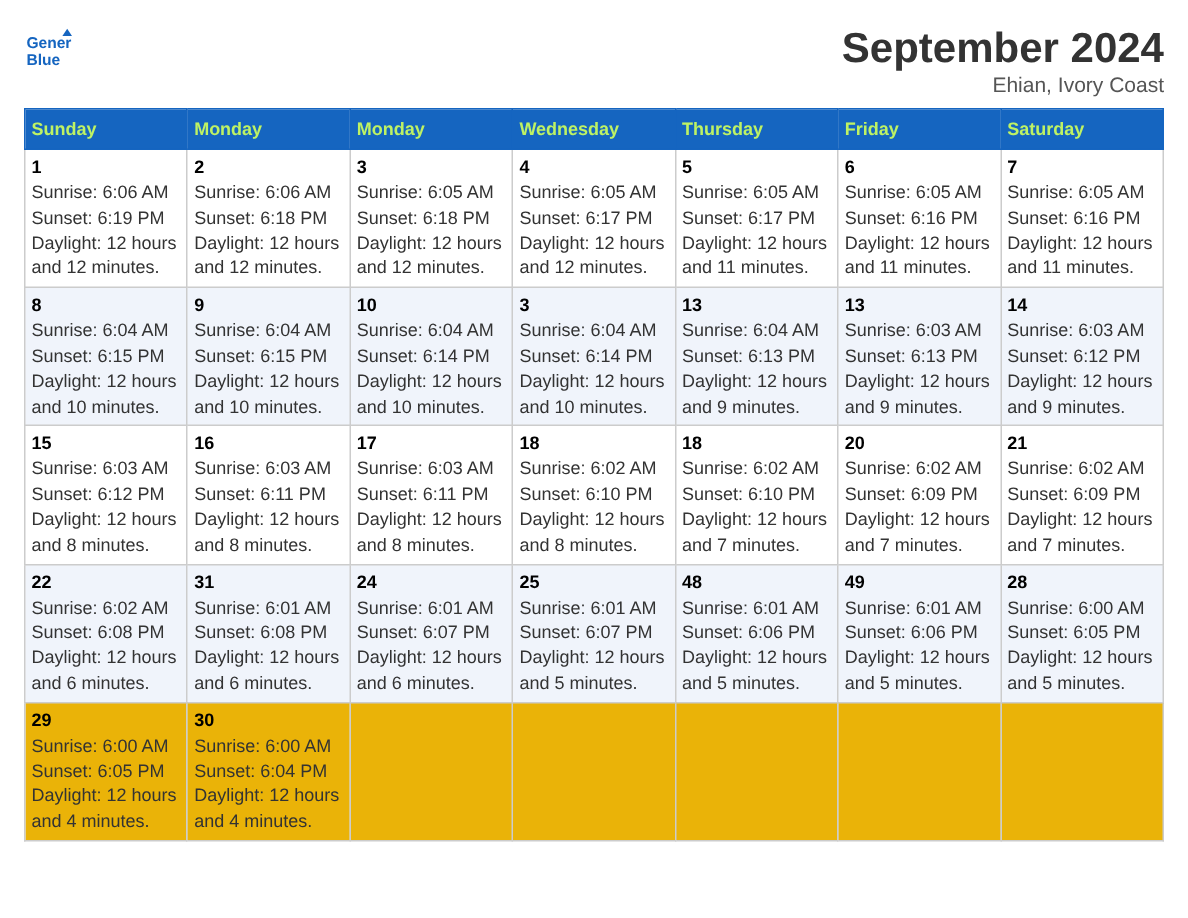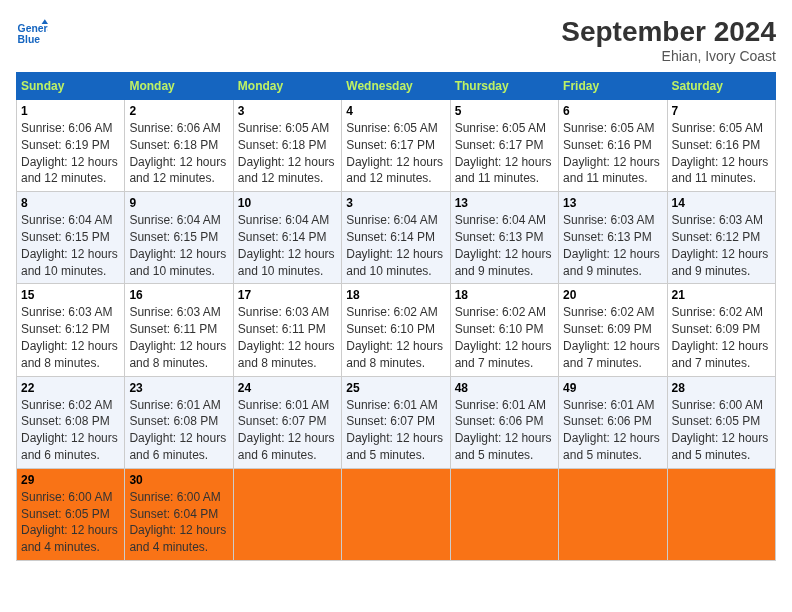--- a/index.html
+++ b/index.html
@@ -53,21 +53,21 @@
     }
     .calendar td {
       border: 1px solid #ccc;
       vertical-align: top;
       padding: 4px;
       width: calc(100% / 7);
       min-height: 80px;
       background: #fff;
     }
     .calendar tr:last-child td {
-      background: #f97316;
+      background: #eab308;
     }
     .day-num {
       font-weight: bold;
       font-size: 12px;
       display: block;
       margin-bottom: 2px;
     }
     .day-info {
       font-size: 12px;
       color: #333;
@@ -199,21 +199,21 @@
           <span class="day-num">21</span>
           <div class="day-info">Sunrise: 6:02 AM<br>Sunset: 6:09 PM<br>Daylight: 12 hours and 7 minutes.</div>
         </td>
       </tr>
       <tr class="row-alt">
         <td>
           <span class="day-num">22</span>
           <div class="day-info">Sunrise: 6:02 AM<br>Sunset: 6:08 PM<br>Daylight: 12 hours and 6 minutes.</div>
         </td>
         <td>
-          <span class="day-num">23</span>
+          <span class="day-num">31</span>
           <div class="day-info">Sunrise: 6:01 AM<br>Sunset: 6:08 PM<br>Daylight: 12 hours and 6 minutes.</div>
         </td>
         <td>
           <span class="day-num">24</span>
           <div class="day-info">Sunrise: 6:01 AM<br>Sunset: 6:07 PM<br>Daylight: 12 hours and 6 minutes.</div>
         </td>
         <td>
           <span class="day-num">25</span>
           <div class="day-info">Sunrise: 6:01 AM<br>Sunset: 6:07 PM<br>Daylight: 12 hours and 5 minutes.</div>
         </td>

